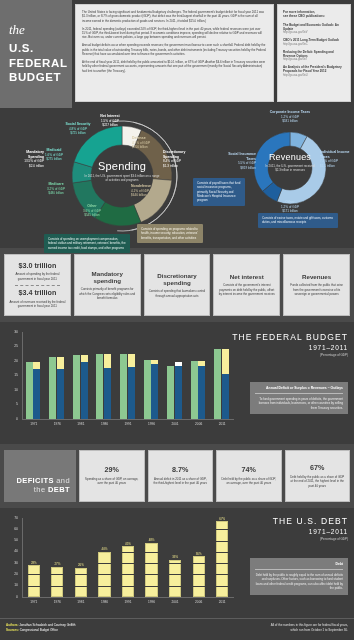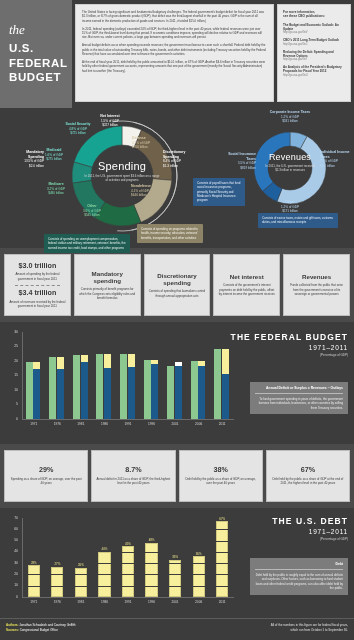--- a/index.html
+++ b/index.html
@@ -63,21 +63,21 @@
     padding: 5px 4px; text-align: center; display: flex; flex-direction: column; justify-content: center;
   }
   .fact-card .fc-big { font-size: 7.2px; font-weight: bold; line-height: 1.15; }
   .fact-card .fc-head { font-size: 6.2px; font-weight: bold; line-height: 1.2; }
   .fact-card .fc-txt { font-size: 2.9px; line-height: 1.5; margin-top: 2.5px; }
   .fc-divider { border-top: 1px dashed #8d8d8d; margin: 3.5px 6px; }
 
   
   .chart-band { position: relative; background: #3c3c3c; }
   .chart-title { position: absolute; right: 6px; text-align: right; }
-  .chart-title .cht { font-size: 8.5px; font-weight: bold; letter-spacing: 1.1px; }
+  .chart-title .cht { font-size: 8.5px; font-weight: normal; letter-spacing: 1.1px; }
   .chart-title .chy { font-size: 6.5px; letter-spacing: 0.8px; margin-top: 2px; }
   .chart-title .chp { font-size: 3px; color: #cfcfcf; margin-top: 2px; }
 
   .axis-label { position: absolute; font-size: 3.4px; color: #d8d8d8; text-align: right; }
   .xtick { position: absolute; font-size: 3.2px; color: #d8d8d8; text-align: center; }
   .bar { position: absolute; bottom: 0; }
   .note-box { position: absolute; background: #7c7c7c; padding: 4px 5px; }
   .note-box .nb-head { font-size: 3.4px; font-weight: bold; text-align: right; border-bottom: 1px solid #b9b9b9; padding-bottom: 2.5px; margin-bottom: 3px; }
   .note-box .nb-txt { font-size: 2.9px; line-height: 1.55; text-align: right; color: #ededed; }
 
@@ -328,30 +328,34 @@
       </div>
 
     <div class="note-box" style="left:250px;top:60px;width:98px">
       <div class="nb-head">Annual Deficit or Surplus = Revenues − Outlays</div>
       <div class="nb-txt">To fund government spending in years of deficits, the government borrows from individuals, businesses, or other countries by selling them Treasury securities.</div>
     </div>
   </div>
 
   <div class="band">
     <div class="facts" style="height:64px">
+      <div class="facts-title">
+        <div class="ft1"><b>DEFICITS</b> <span>and</span></div>
+        <div class="ft1"><span>the</span> <b>DEBT</b></div>
+      </div>
       <div class="fact-card">
         <div class="fc-big">29%</div>
         <div class="fc-txt">Spending as a share of GDP, on average, over the past 40 years</div>
       </div>
       <div class="fact-card">
         <div class="fc-big">8.7%</div>
         <div class="fc-txt">Annual deficit in 2011 as a share of GDP, the third-highest level in the past 40 years</div>
       </div>
       <div class="fact-card">
-        <div class="fc-big">38%</div>
+        <div class="fc-big">74%</div>
         <div class="fc-txt">Debt held by the public as a share of GDP, on average, over the past 40 years</div>
       </div>
       <div class="fact-card">
         <div class="fc-big">67%</div>
         <div class="fc-txt">Debt held by the public as a share of GDP at the end of 2011, the highest level in the past 40 years</div>
       </div>
     </div>
   </div>
 
   <div class="chart-band" style="height:113px">

